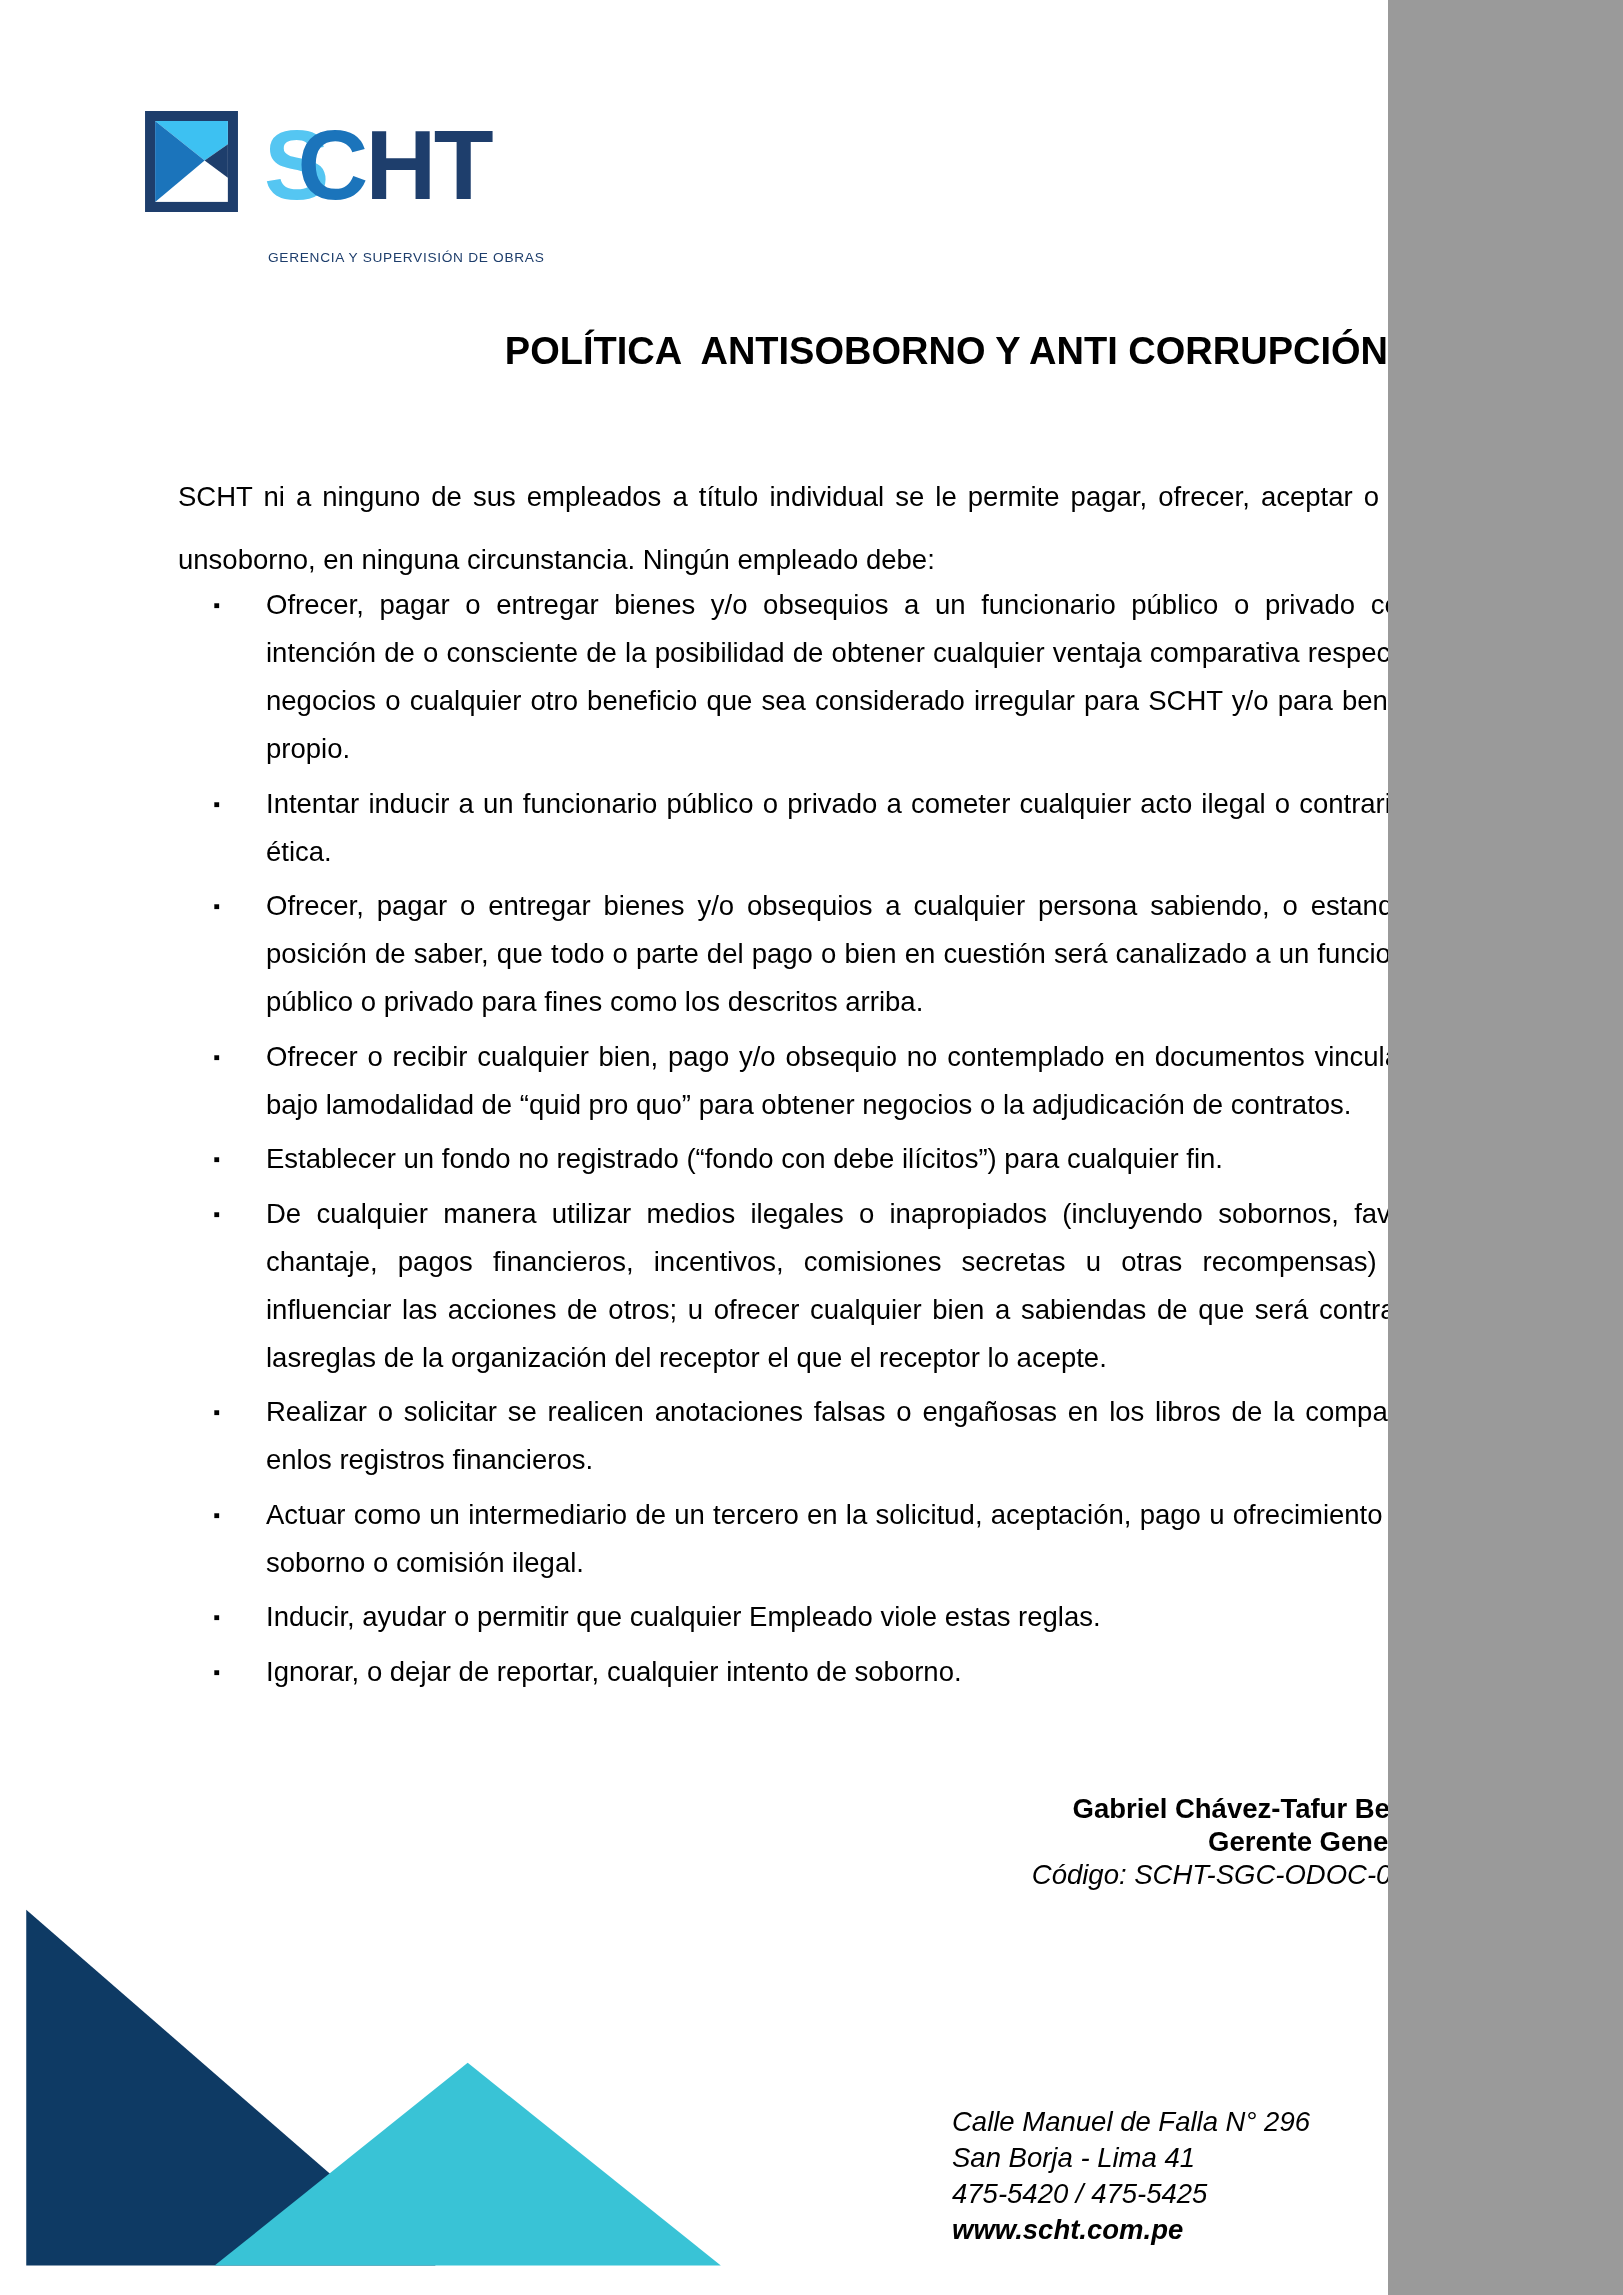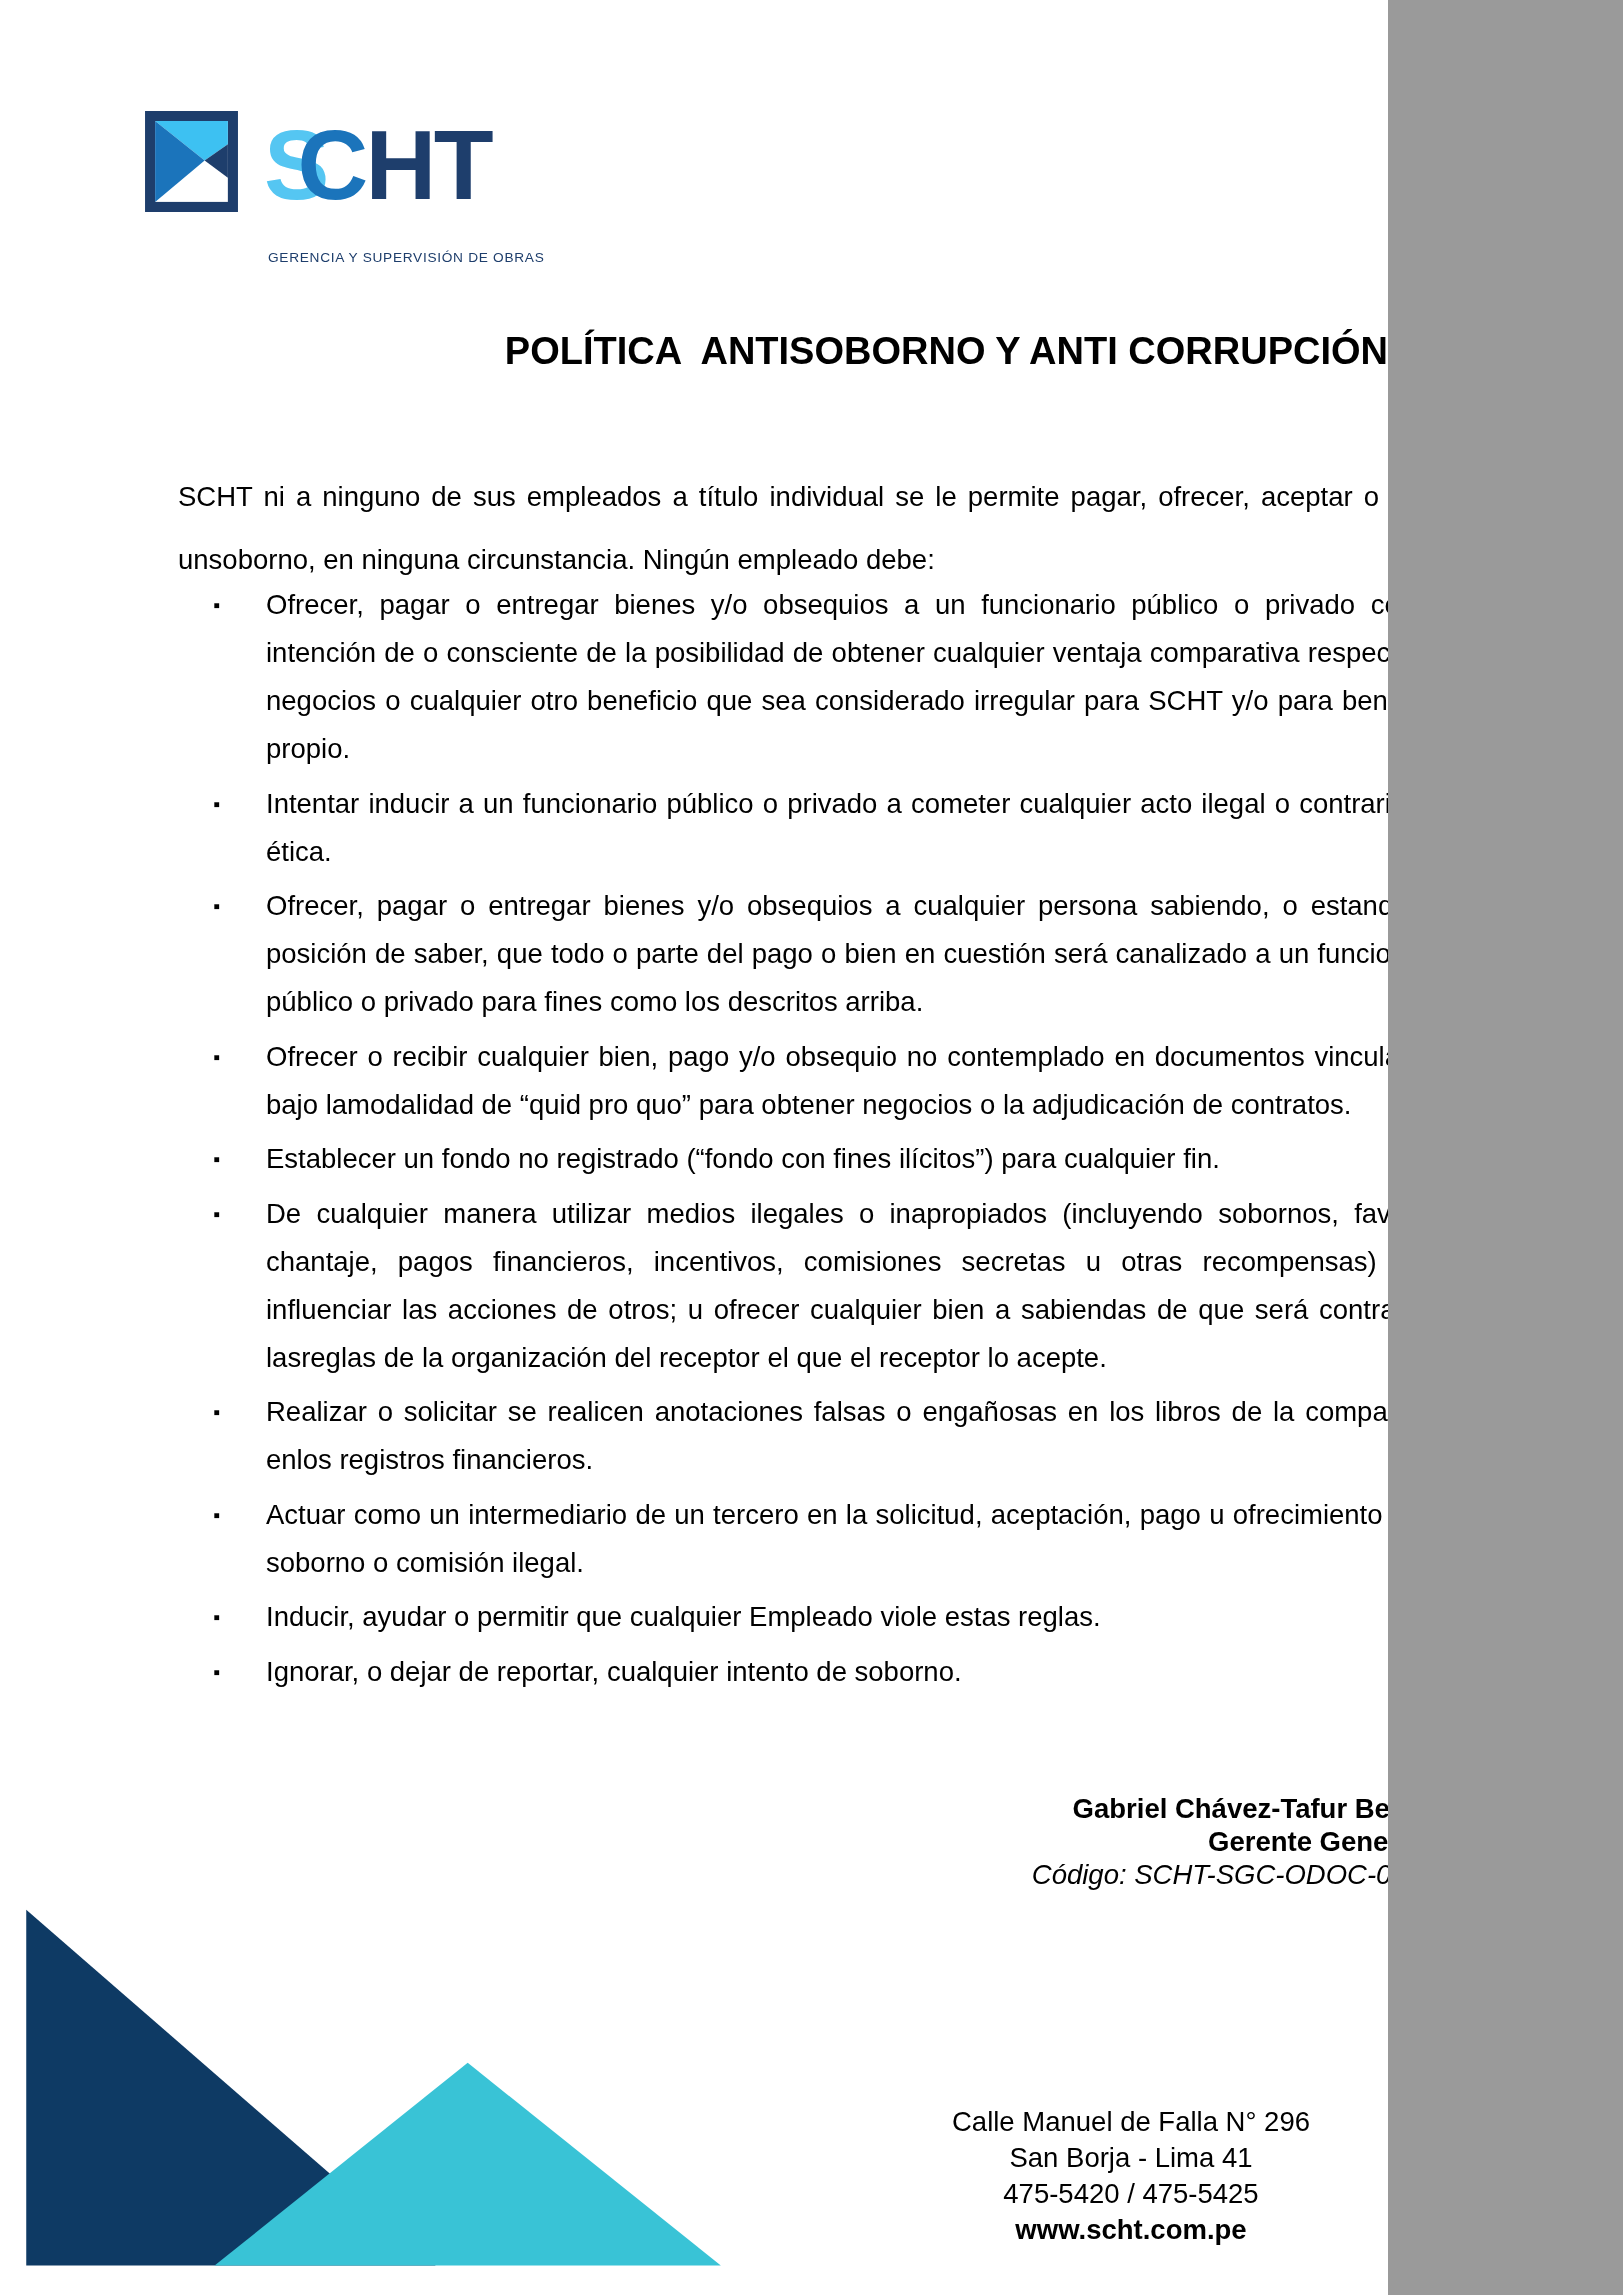--- a/index.html
+++ b/index.html
@@ -66,21 +66,21 @@
   }
   .sig-name, .sig-role { font-weight: bold; }
   .sig-rev, .sig-date, .sig-code { font-style: italic; }
 
   
   .deco { position: absolute; left: 0; top: 1864px; width: 785px; height: 431px; }
 
   
   .footer {
     position: absolute; right: 78px; top: 2104px;
-    text-align: center; font-size: 27.5px; line-height: 36px;
+    text-align: left; font-size: 27.5px; line-height: 36px; font-style: italic;
   }
   .footer .website { font-weight: bold; }
 </style>
 </head>
 <body>
 
 <div class="page">
 
   <header class="logo">
     <svg class="logo-icon" viewBox="0 0 92 100" xmlns="http://www.w3.org/2000/svg">
@@ -98,21 +98,21 @@
 
   <h1 class="doc-title">POLÍTICA  ANTISOBORNO Y ANTI CORRUPCIÓN</h1>
 
   <p class="intro">SCHT ni a ninguno de sus empleados a título individual se le permite pagar, ofrecer, aceptar o recibir unsoborno, en ninguna circunstancia. Ningún empleado debe:</p>
 
   <ul class="bullets" id="bullets">
       <li><span class="marker">▪</span><span>Ofrecer, pagar o entregar bienes y/o obsequios a un funcionario público o privado con la intención de o consciente de la posibilidad de obtener cualquier ventaja comparativa respecto de negocios o cualquier otro beneficio que sea considerado irregular para SCHT y/o para beneficio propio.</span></li>
       <li><span class="marker">▪</span><span>Intentar inducir a un funcionario público o privado a cometer cualquier acto ilegal o contrario ala ética.</span></li>
       <li><span class="marker">▪</span><span>Ofrecer, pagar o entregar bienes y/o obsequios a cualquier persona sabiendo, o estando en posición de saber, que todo o parte del pago o bien en cuestión será canalizado a un funcionario público o privado para fines como los descritos arriba.</span></li>
       <li><span class="marker">▪</span><span>Ofrecer o recibir cualquier bien, pago y/o obsequio no contemplado en documentos vinculantes bajo lamodalidad de “quid pro quo” para obtener negocios o la adjudicación de contratos.</span></li>
-      <li><span class="marker">▪</span><span>Establecer un fondo no registrado (“fondo con fines ilícitos”) para cualquier fin.</span></li>
+      <li><span class="marker">▪</span><span>Establecer un fondo no registrado (“fondo con debe ilícitos”) para cualquier fin.</span></li>
       <li><span class="marker">▪</span><span>De cualquier manera utilizar medios ilegales o inapropiados (incluyendo sobornos, favores, chantaje, pagos financieros, incentivos, comisiones secretas u otras recompensas) para influenciar las acciones de otros; u ofrecer cualquier bien a sabiendas de que será contrario a lasreglas de la organización del receptor el que el receptor lo acepte.</span></li>
       <li><span class="marker">▪</span><span>Realizar o solicitar se realicen anotaciones falsas o engañosas en los libros de la compañía o enlos registros financieros.</span></li>
       <li><span class="marker">▪</span><span>Actuar como un intermediario de un tercero en la solicitud, aceptación, pago u ofrecimiento deun soborno o comisión ilegal.</span></li>
       <li><span class="marker">▪</span><span>Inducir, ayudar o permitir que cualquier Empleado viole estas reglas.</span></li>
       <li><span class="marker">▪</span><span>Ignorar, o dejar de reportar, cualquier intento de soborno.</span></li>
     </ul>
 
   <div class="signature">
     <div class="sig-name">Gabriel Chávez-Tafur Bello</div>
     <div class="sig-role">Gerente General</div>

